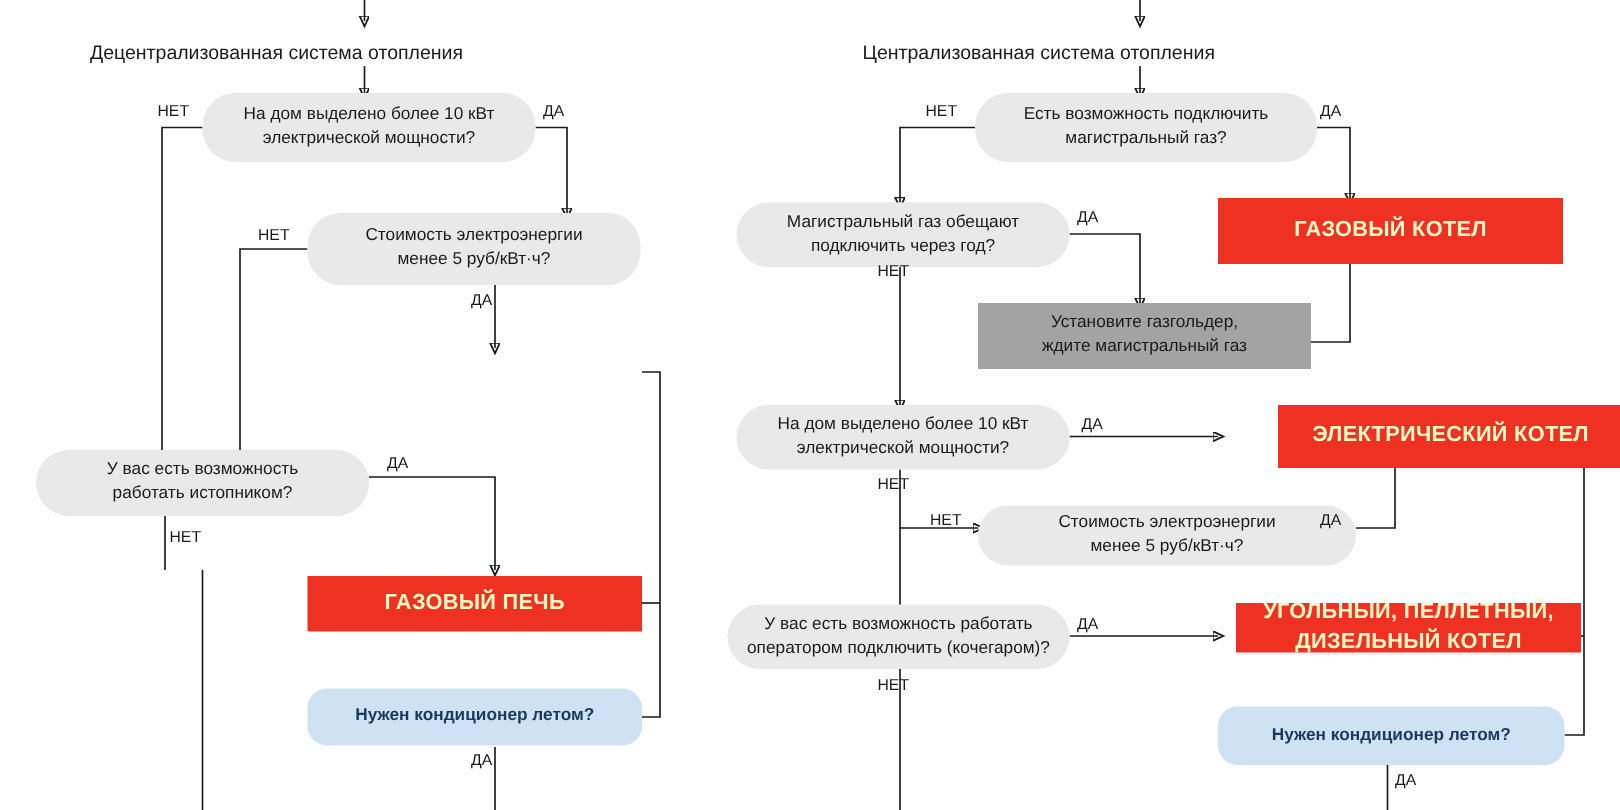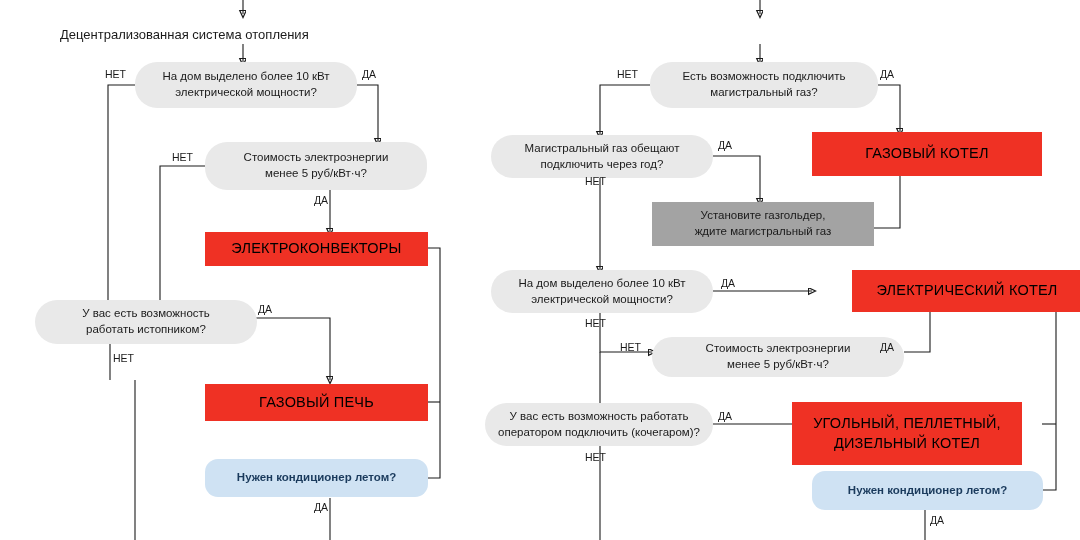--- a/index.html
+++ b/index.html
@@ -31,23 +31,23 @@
     white-space: pre-line;
   }
   .n-q {
     background: #e9e9e9;
     color: #1a1a1a;
     font-size: 11.5px;
     border-radius: 22px;
   }
   .n-red {
     background: #ef3124;
-    color: #000000;
+    color: #fef9c3;
     font-size: 14.5px;
-    font-weight: normal;
+    font-weight: bold;
     letter-spacing: .2px;
   }
   .n-peach {
     background: #a3a3a3;
     color: #1a1a1a;
     font-size: 11.5px;
   }
   .n-blue {
     background: #cfe2f3;
     color: #1a3a5c;
@@ -142,27 +142,27 @@
     <line x1="600" y1="446" x2="600" y2="540"></line>
 
     <path d="M1042,291 L1056,291 L1056,490 L1043,490"></path>
 
     <path d="M1042,424 L1056,424"></path>
 
     <line x1="925" y1="510" x2="925" y2="540"></line>
   </svg>
 
   <div class="title" style="left:60px; top:27px; width:370px;">Децентрализованная система отопления</div>
+  <div class="title" style="left:575px; top:27px; width:370px;">Централизованная система отопления</div>
 
   <div class="node n-q" style="left:135px; top:62px; width:222px; height:46px;">На дом выделено более 10 кВт
 электрической мощности?</div>
   <div class="node n-q" style="left:205px; top:142px; width:222px; height:48px;">Стоимость электроэнергии
 менее 5 руб/кВт·ч?</div>
-  <div class="node n-red" style="left:205px; top:232px; width:223px; height:34px;">ЭЛЕКТРОКОНВЕКТОРЫ</div>
-  <div class="node n-q" style="left:35px; top:300px; width:222px; height:44px;">У вас есть возможность
+  <div class="node n-q" style="left:24px; top:300px; width:222px; height:44px;">У вас есть возможность
 работать истопником?</div>
   <div class="node n-red" style="left:205px; top:384px; width:223px; height:37px;">ГАЗОВЫЙ ПЕЧЬ</div>
   <div class="node n-blue" style="left:205px; top:459px; width:223px; height:38px;">Нужен кондиционер летом?</div>
 
   <div class="lbl" style="left:105px; top:68px;">НЕТ</div>
   <div class="lbl" style="left:362px; top:68px;">ДА</div>
   <div class="lbl" style="left:172px; top:151px;">НЕТ</div>
   <div class="lbl" style="left:314px; top:194px;">ДА</div>
   <div class="lbl" style="left:258px; top:303px;">ДА</div>
   <div class="lbl" style="left:113px; top:352px;">НЕТ</div>
@@ -175,21 +175,21 @@
   <div class="node n-red" style="left:812px; top:132px; width:230px; height:44px;">ГАЗОВЫЙ КОТЕЛ</div>
   <div class="node n-peach" style="left:652px; top:202px; width:222px; height:44px;">Установите газгольдер,
 ждите магистральный газ</div>
   <div class="node n-q" style="left:491px; top:270px; width:222px; height:43px;">На дом выделено более 10 кВт
 электрической мощности?</div>
   <div class="node n-red" style="left:852px; top:270px; width:230px; height:42px;">ЭЛЕКТРИЧЕСКИЙ КОТЕЛ</div>
   <div class="node n-q" style="left:652px; top:337px; width:252px; height:40px;">Стоимость электроэнергии
 менее 5 руб/кВт·ч?</div>
   <div class="node n-q" style="left:485px; top:403px; width:228px; height:43px;">У вас есть возможность работать
 оператором подключить (кочегаром)?</div>
-  <div class="node n-red" style="left:792px; top:402px; width:230px; height:63px;">УГОЛЬНЫЙ, ПЕЛЛЕТНЫЙ,
+  <div class="node n-red" style="left:824px; top:402px; width:230px; height:33px;">УГОЛЬНЫЙ, ПЕЛЛЕТНЫЙ,
 ДИЗЕЛЬНЫЙ КОТЕЛ</div>
   <div class="node n-blue" style="left:812px; top:471px; width:231px; height:39px;">Нужен кондиционер летом?</div>
 
   <div class="lbl" style="left:617px; top:68px;">НЕТ</div>
   <div class="lbl" style="left:880px; top:68px;">ДА</div>
   <div class="lbl" style="left:718px; top:139px;">ДА</div>
   <div class="lbl" style="left:585px; top:175px;">НЕТ</div>
   <div class="lbl" style="left:721px; top:277px;">ДА</div>
   <div class="lbl" style="left:585px; top:317px;">НЕТ</div>
   <div class="lbl" style="left:620px; top:341px;">НЕТ</div>

